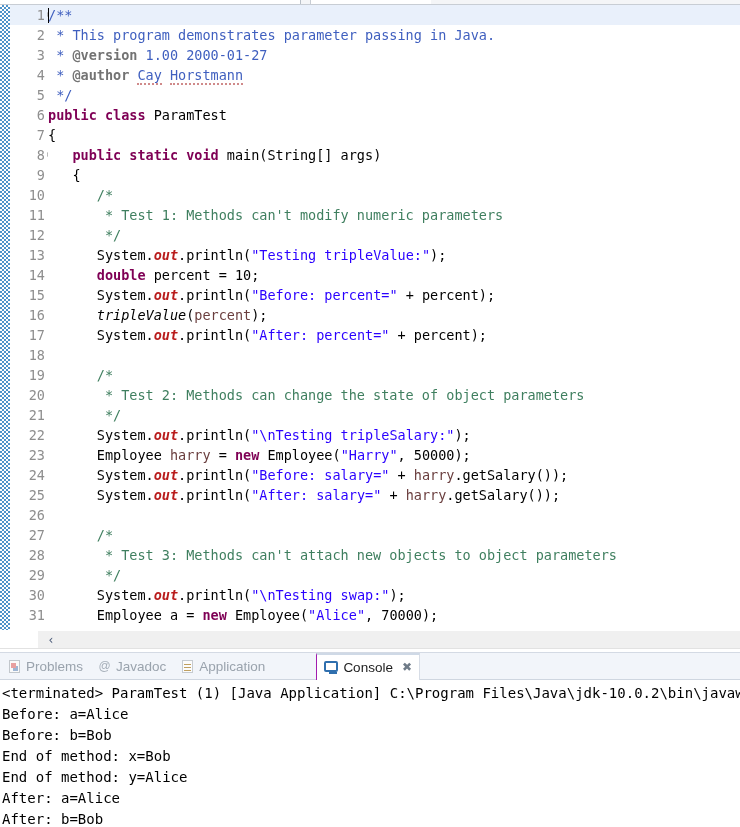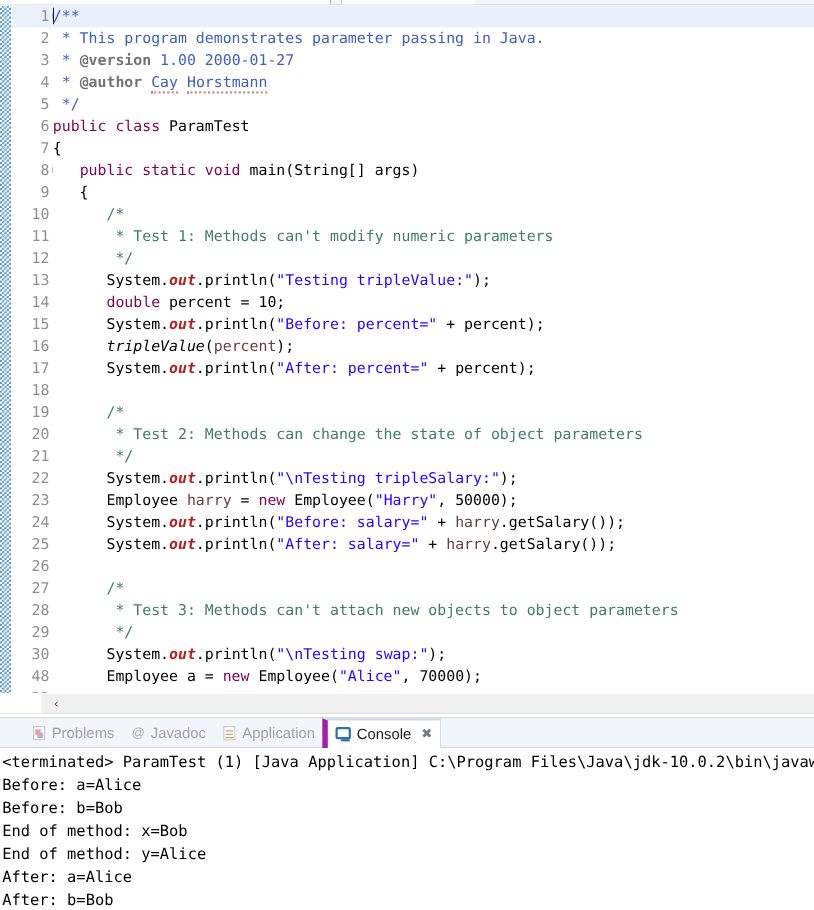--- a/index.html
+++ b/index.html
@@ -78,21 +78,21 @@
     box-sizing: border-box;
   }
   .lnum .fold::before {
     content: ""; position: absolute; left: 1.5px; top: 4px;
     width: 6px; height: 1px; background: #6b6b6b;
   }
   .cur-line-gutter { background: #eaf1fb; }
   .cur-line { background: #e9f0fb; }
 
   
-  .kw      { color: #7f0055; font-weight: normal; text-align: right; }
+  .kw      { color: #7f0055; font-weight: bold; text-align: right; }
   .str     { color: #2a00ff; }
   .cmt     { color: #3f7f5f; }
   .cmtdoc  { color: #3f5fbf; }
   .tag     { color: #737373; font-weight: bold; }
   .plain   { color: #000000; }
   .sfield  { color: #b91c1c; font-weight: bold; font-style: italic; }
   .mstatic { color: #000000; font-style: italic; margin-top: 40px; }
   .lvar    { color: #6a3e3e; }
 
   .spell { border-bottom: 2px dotted #d08a8a; margin-top: 40px; }
@@ -128,36 +128,37 @@
   .bottomview {
     position: absolute; left: 0; top: 652px; width: 740px; height: 175px;
     background: #ffffff;
   }
   .viewtabs {
     position: relative; height: 28px; width: 740px;
     background: #f2f5fa;
     border-top: 1px solid #d4dae4;
     border-bottom: 1px solid #cfd6e0;
     box-sizing: border-box;
-    display: flex; align-items: center; padding-left: 21px;
+    display: flex; align-items: center;
   }
   .vtab {
     display: flex; align-items: center; gap: 4px;
     height: 27px; padding: 0 7px;
     font-size: 13.5px; color: #9aa3ad;
     font-family: "Liberation Sans", sans-serif;
     box-sizing: border-box;
     white-space: nowrap;
   }
   .vtab.active {
     color: #1c1c1c;
     background: #ffffff;
     border-top: 2px solid #cfd9e6;
-    border-left: 5px solid #a21caf;
+    border-left: 1px solid #a21caf;
     border-right: 1px solid #d7dde6;
+    margin-left: 44px;
   }
   .vtab .vicon { width: 15px; height: 15px; display: inline-block; position: relative; }
   .vtab .vclose { margin-left: 5px; color: #98a2ae; font-size: 12px; }
   .vtab.active .vclose { color: #6f7b88; }
 
   
   .ic-problems { position:absolute; inset:1px 2px; border:1px solid #c2c7cc; background:#fafafa; }
   .ic-problems::after{ content:""; position:absolute; left:1px; top:2px; width:5px; height:5px; background:#e8a0a0; }
   .ic-problems::before{ content:""; position:absolute; right:1px; bottom:1px; width:5px; height:5px; background:#9fb6d4; }
   .ic-javadoc { position:absolute; inset:0; color:#a7b0ba; font-size:12px; line-height:15px; text-align:center; }
@@ -218,21 +219,21 @@
         <div class="lnum">21</div>
         <div class="lnum">22</div>
         <div class="lnum">23</div>
         <div class="lnum">24</div>
         <div class="lnum">25</div>
         <div class="lnum">26</div>
         <div class="lnum">27</div>
         <div class="lnum">28</div>
         <div class="lnum">29</div>
         <div class="lnum">30</div>
-        <div class="lnum">48</div>
+        <div class="lnum">31</div>
         <div class="lnum">32</div>
       </div>
     <div class="codearea" id="codearea">
         <div class="row cur-line"><span class="caret"></span><span class="cmtdoc">/**</span></div>
         <div class="row"><span class="cmtdoc"> * This program demonstrates parameter passing in Java.</span></div>
         <div class="row"><span class="cmtdoc"> * </span><span class="tag">@version</span><span class="cmtdoc"> 1.00 2000-01-27</span></div>
         <div class="row"><span class="cmtdoc"> * </span><span class="tag">@author</span><span class="cmtdoc"> </span><span class="cmtdoc spell">Cay</span><span class="cmtdoc"> </span><span class="cmtdoc spell">Horstmann</span></div>
         <div class="row"><span class="cmtdoc"> */</span></div>
         <div class="row"><span class="kw">public class</span><span class="plain"> ParamTest</span></div>
         <div class="row"><span class="plain">{</span></div>

